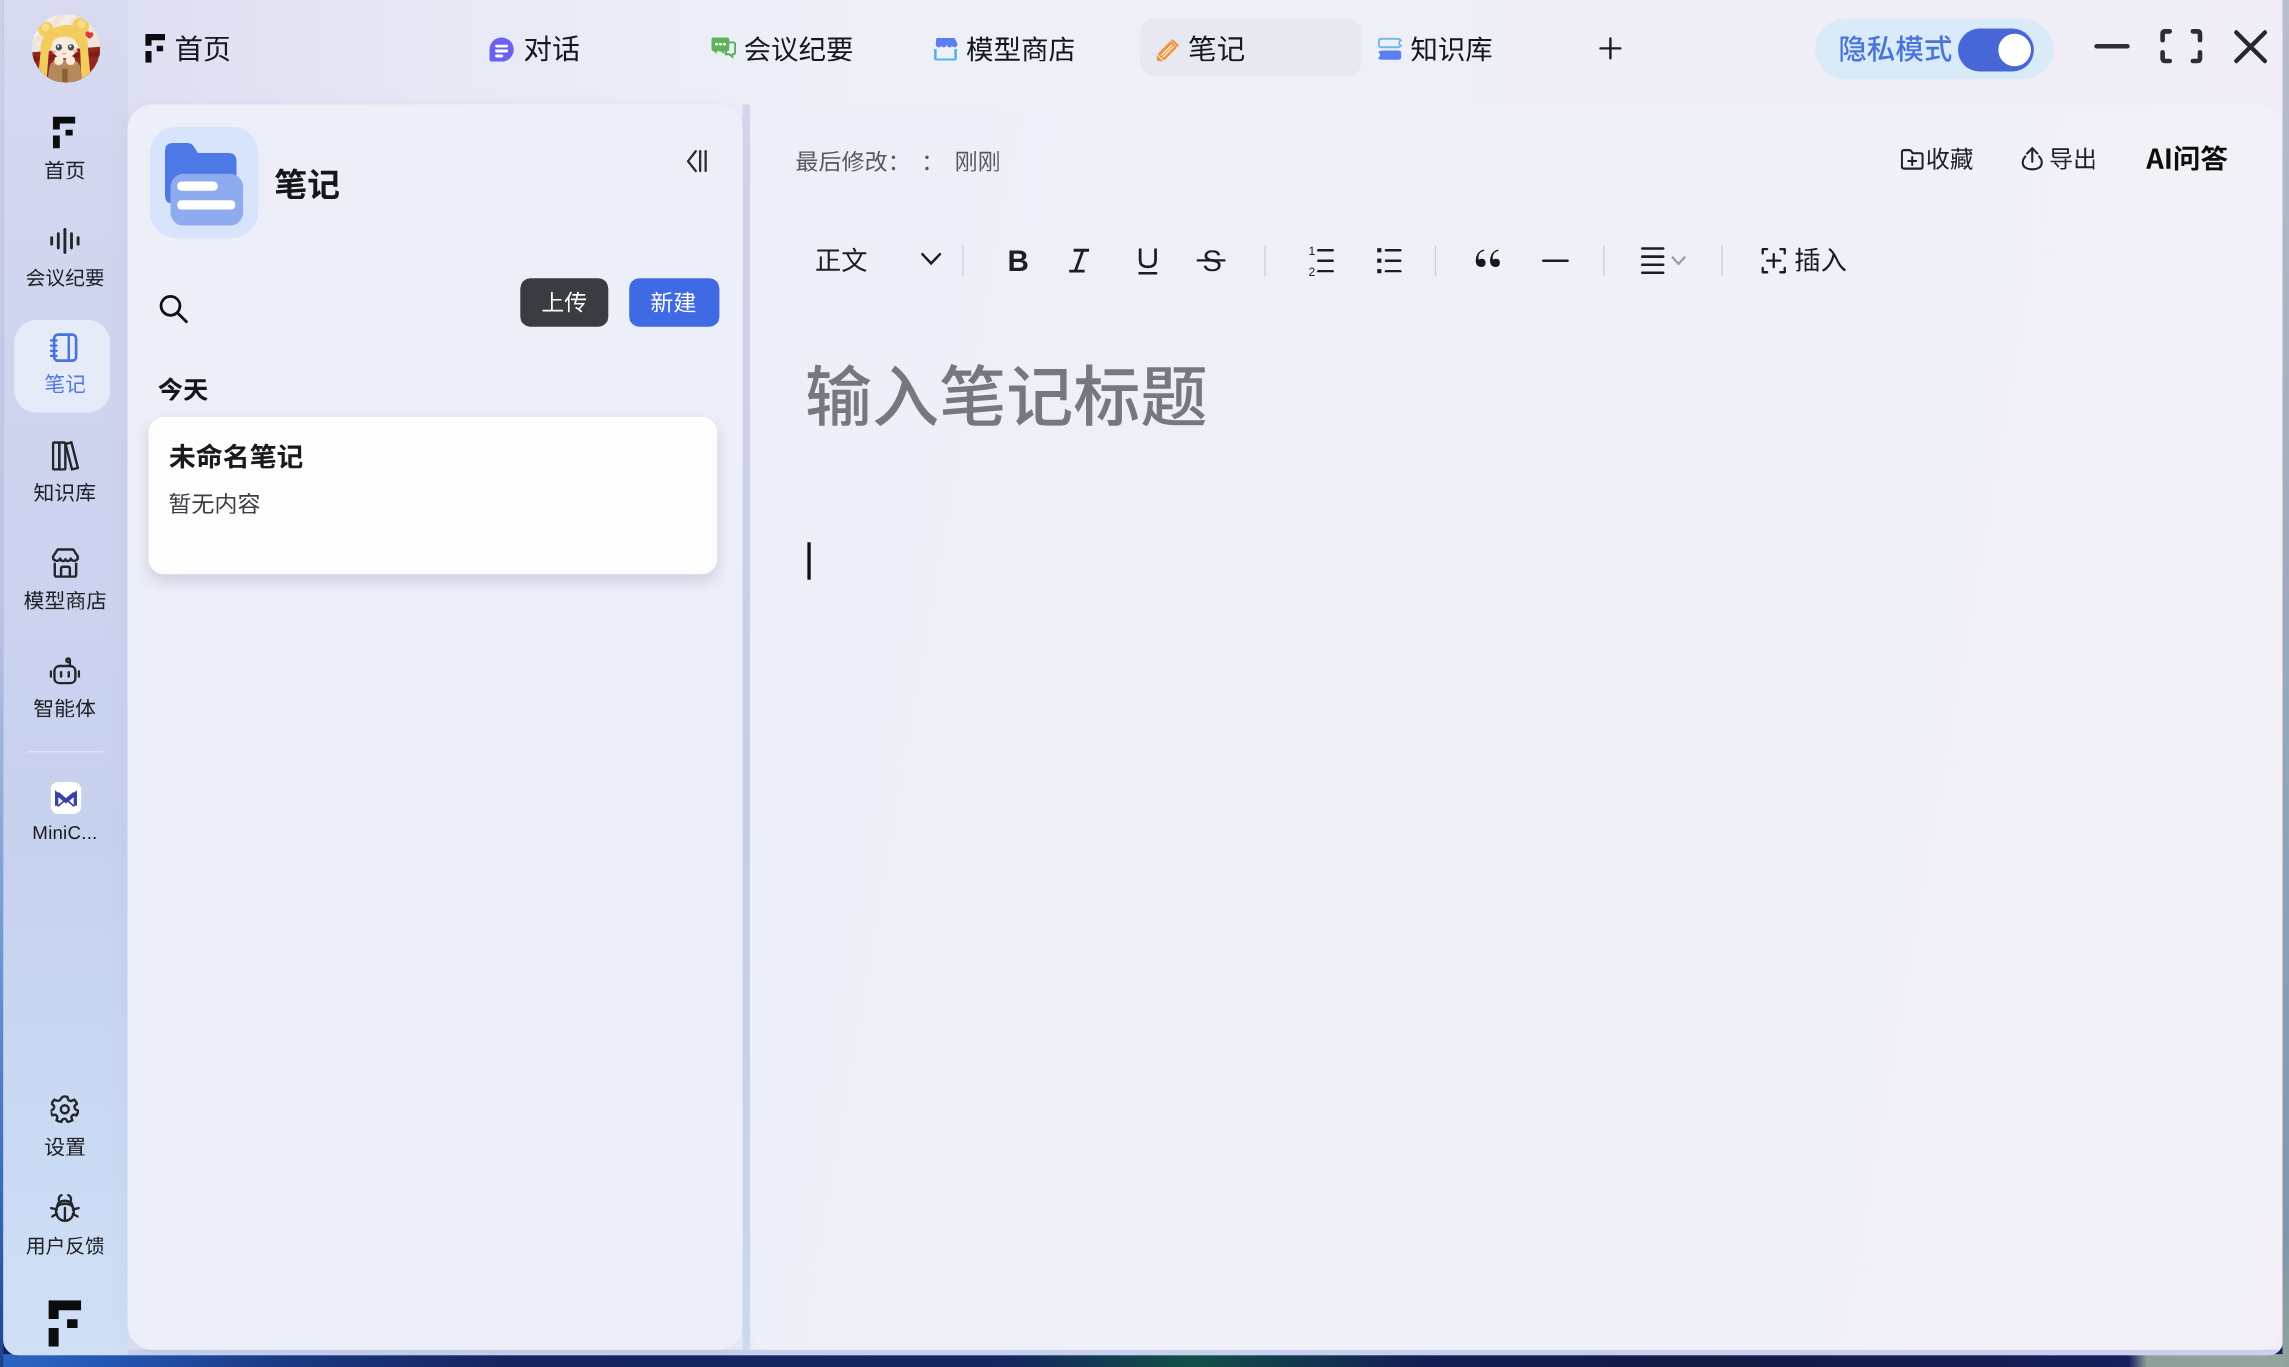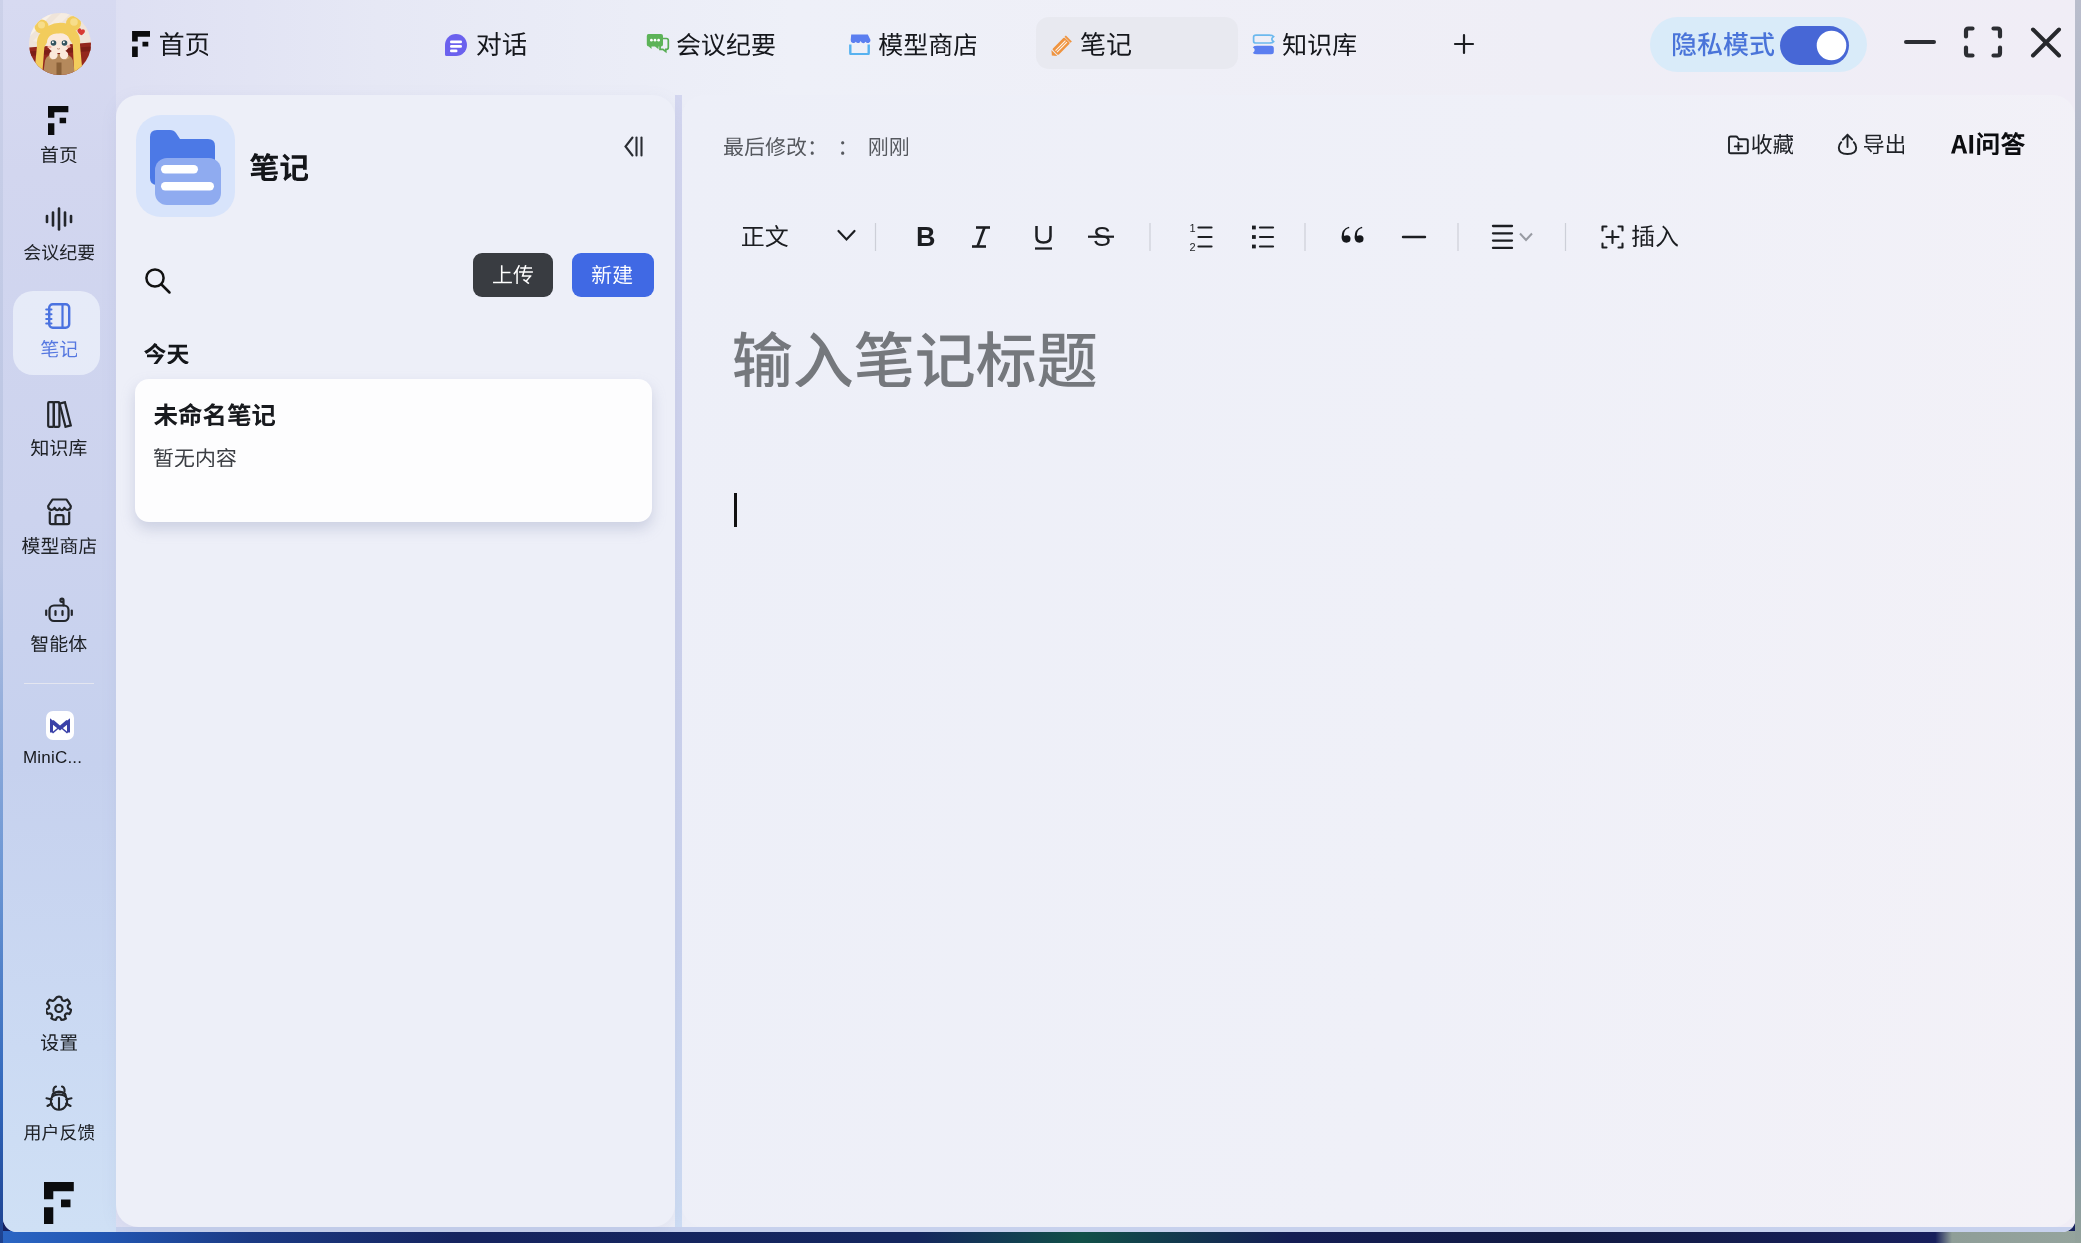--- a/index.html
+++ b/index.html
@@ -183,21 +183,21 @@
       </svg>
 <div style="position:absolute;left:21px;top:682.5px;width:70px;height:1px;background:#e4e6f0"></div>
 <svg style="position:absolute;left:42.5px;top:710.5px" width="28" height="29" viewBox="0 0 28 29">
 <rect x="0" y="0" width="28" height="29" rx="7" fill="#fff"></rect>
 <g stroke="#3a41a8" fill="none">
 <path d="M5.5 21.5 L5.5 10.5 L14 17.5 L22.5 10.5 L22.5 21.5" stroke-width="3"></path>
 <path d="M6.5 22 L21 9.5" stroke-width="1.6"></path>
 <path d="M7 9.5 L21.5 22" stroke-width="1.6"></path>
 </g>
       </svg>
-<div style="position:absolute;left:20px;top:748px;width:72px;text-align:left;font:17px 'Liberation Sans',sans-serif;color:#16181c;letter-spacing:0.2px">MiniC...</div>
+<div style="position:absolute;left:20px;top:748px;width:72px;text-align:center;font:17px 'Liberation Sans',sans-serif;color:#16181c;letter-spacing:0.2px">MiniC...</div>
 <svg style="position:absolute;left:43px;top:994.5px" width="26" height="27" viewBox="0 0 26 27">
 <g fill="none" stroke="#23262b" stroke-width="2.2">
 <path d="M10.8 2.2 Q13 1.2 15.2 2.2 L15.9 4.4 Q16 5.3 17.4 5.7 Q18.7 6.1 19.5 5.5 L21.5 4.6 Q23.3 6.2 23.9 8.5 L22.2 10 Q21.5 10.6 21.8 12 Q22 13.4 23 13.8 L25 14.7 Q24.9 17.1 23.5 18.9 L21.3 18.4 Q20.4 18.2 19.5 19.3 Q18.6 20.4 19 21.4 L19.8 23.5 Q17.8 24.9 15.4 24.9 L14.4 22.9 Q14 22 12.6 22 Q11.2 22 10.7 22.9 L9.7 24.9 Q7.3 24.8 5.4 23.4 L6.1 21.3 Q6.4 20.4 5.5 19.3 Q4.6 18.2 3.7 18.4 L1.5 18.8 Q0.2 16.9 0.1 14.6 L2 13.8 Q3 13.4 3.2 12 Q3.4 10.6 2.7 10 L1.1 8.5 Q1.7 6.2 3.4 4.7 L5.4 5.5 Q6.2 6 7.5 5.6 Q8.8 5.2 9 4.3 Z"></path>
 <circle cx="12.9" cy="13.4" r="3.6"></circle>
 </g>
       </svg>
 <svg style="position:absolute;left:41.5px;top:1084.5px" width="28" height="28" viewBox="0 0 28 28">
 <g fill="none" stroke="#23262b" stroke-width="2.1" stroke-linecap="round">
 <path d="M8.5 6.5 Q8 2.5 11 1.5 M19.5 6.5 Q20 2.5 17 1.5"></path>
 <path d="M8.8 8.5 Q14 4.5 19.2 8.5"></path>

